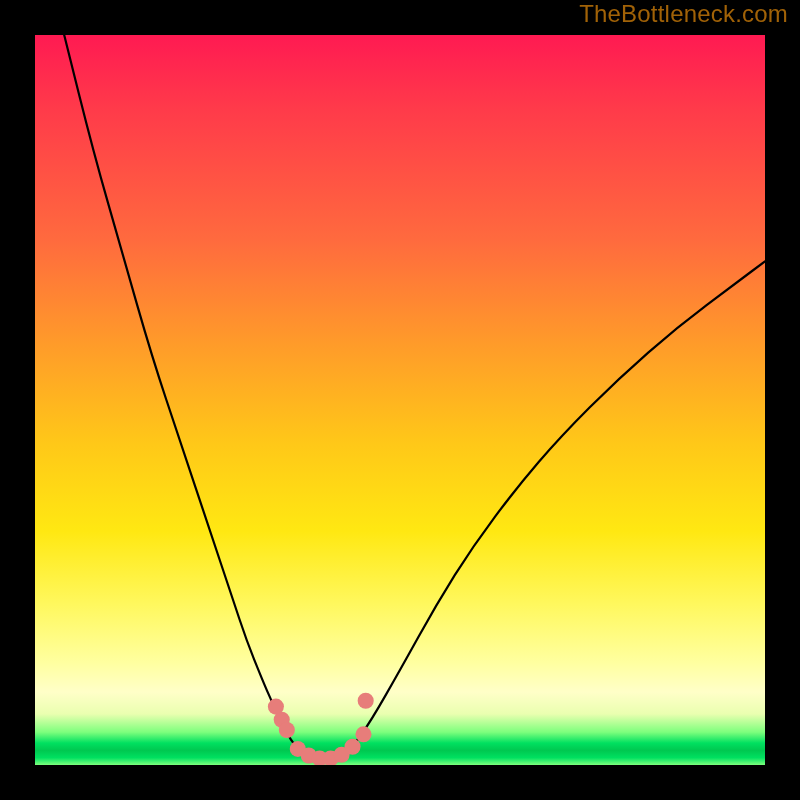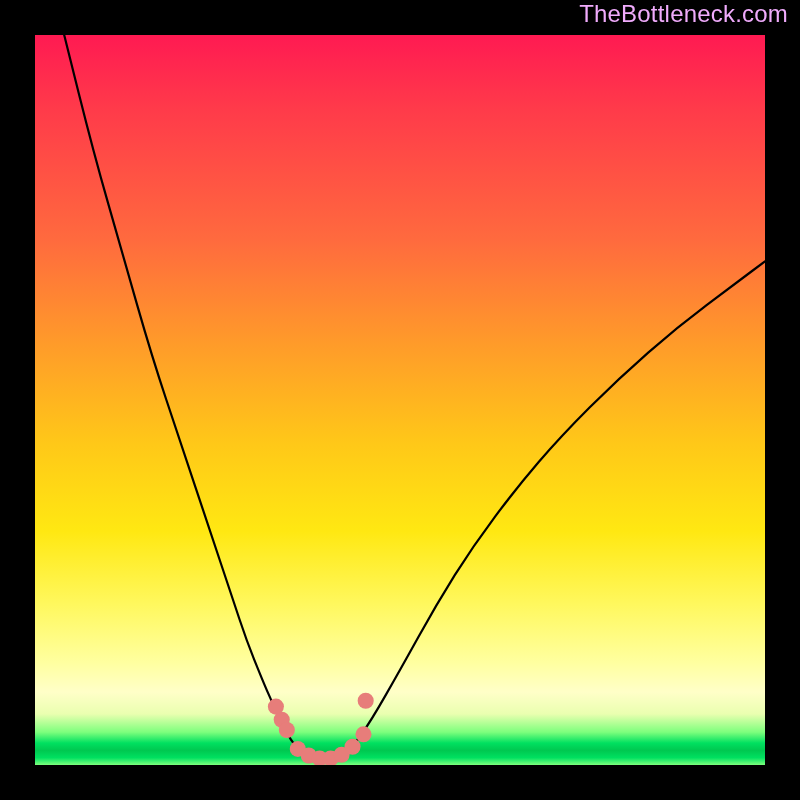--- a/index.html
+++ b/index.html
@@ -44,21 +44,21 @@
       #00e060 97%,
       #00c850 98%,
       #00e060 99%,
       #7dff7d 100%
     );
   }
   .watermark {
     position: absolute;
     top: 0;
     right: 12px;
-    color: #f0abfc;
+    color: #a16207;
     font-size: 24px;
     font-weight: 500;
     letter-spacing: 0.2px;
     user-select: none;
   }
   svg.curve {
     position: absolute;
     inset: 0;
   }
 </style>

